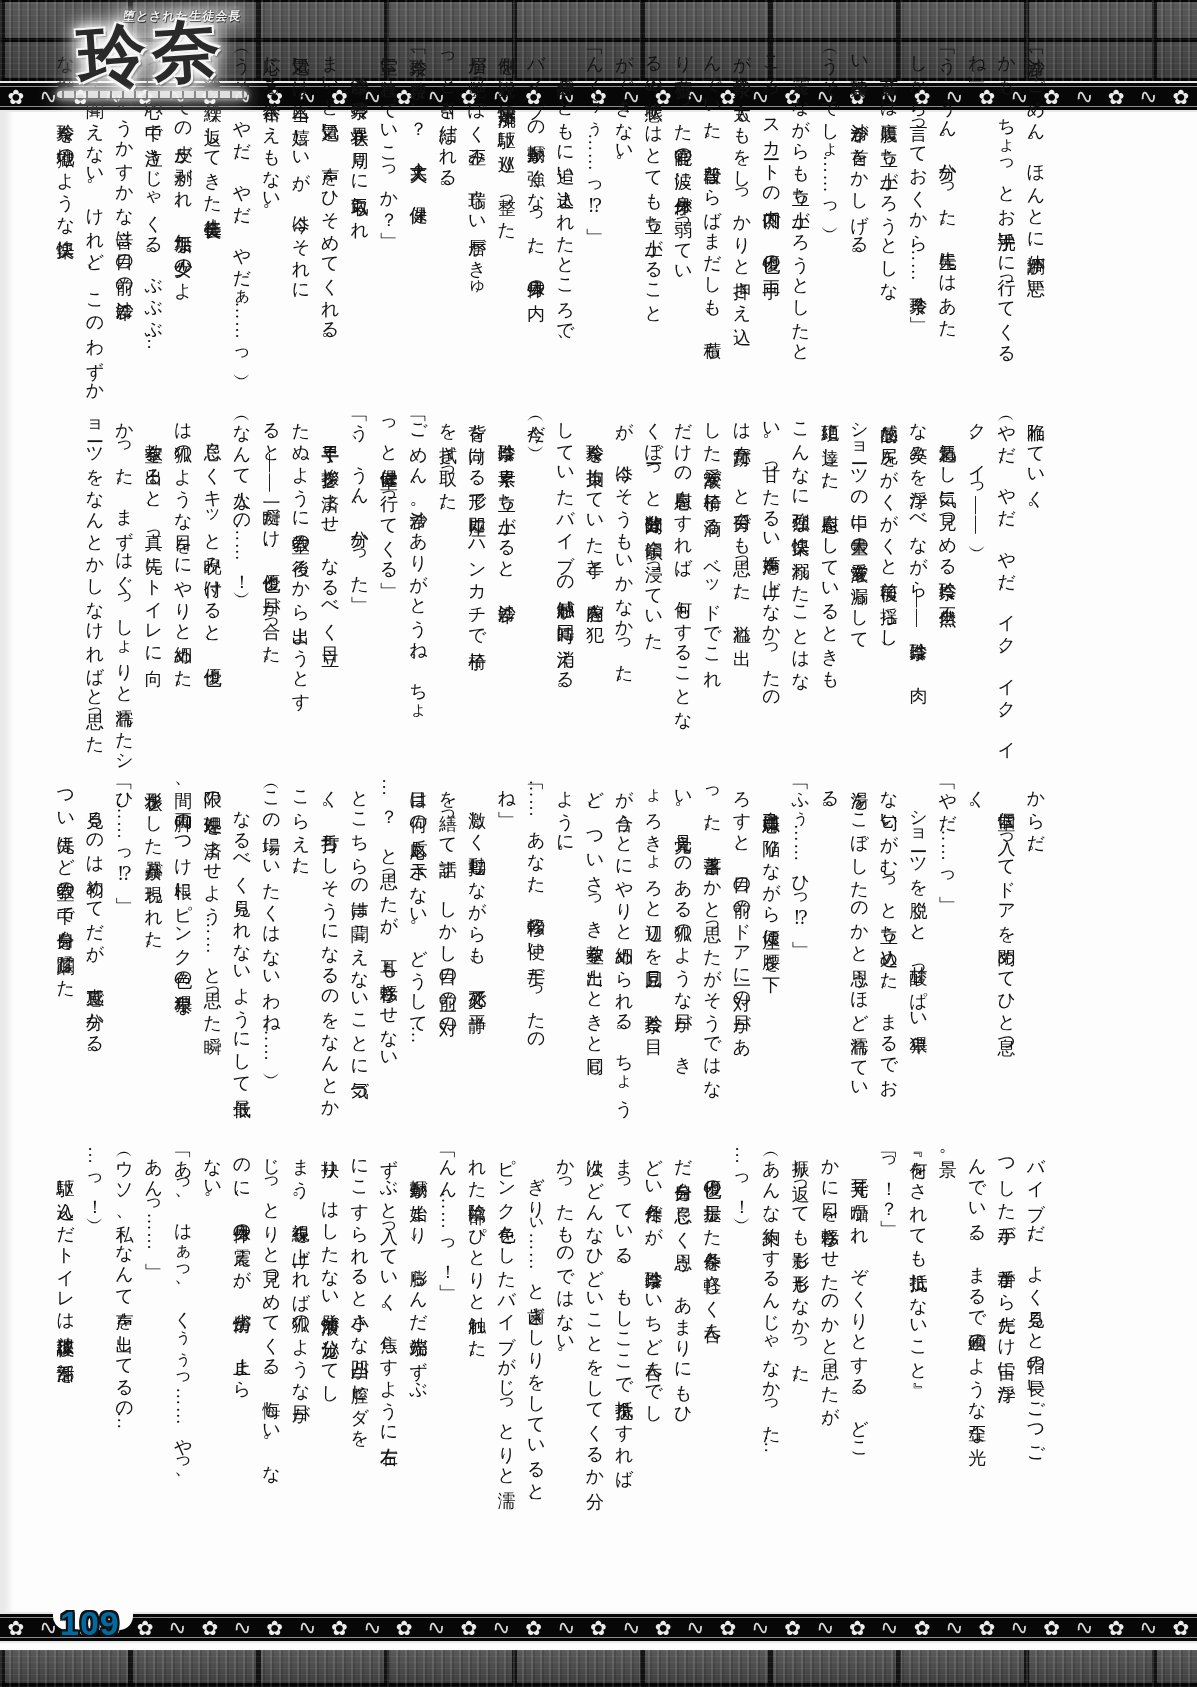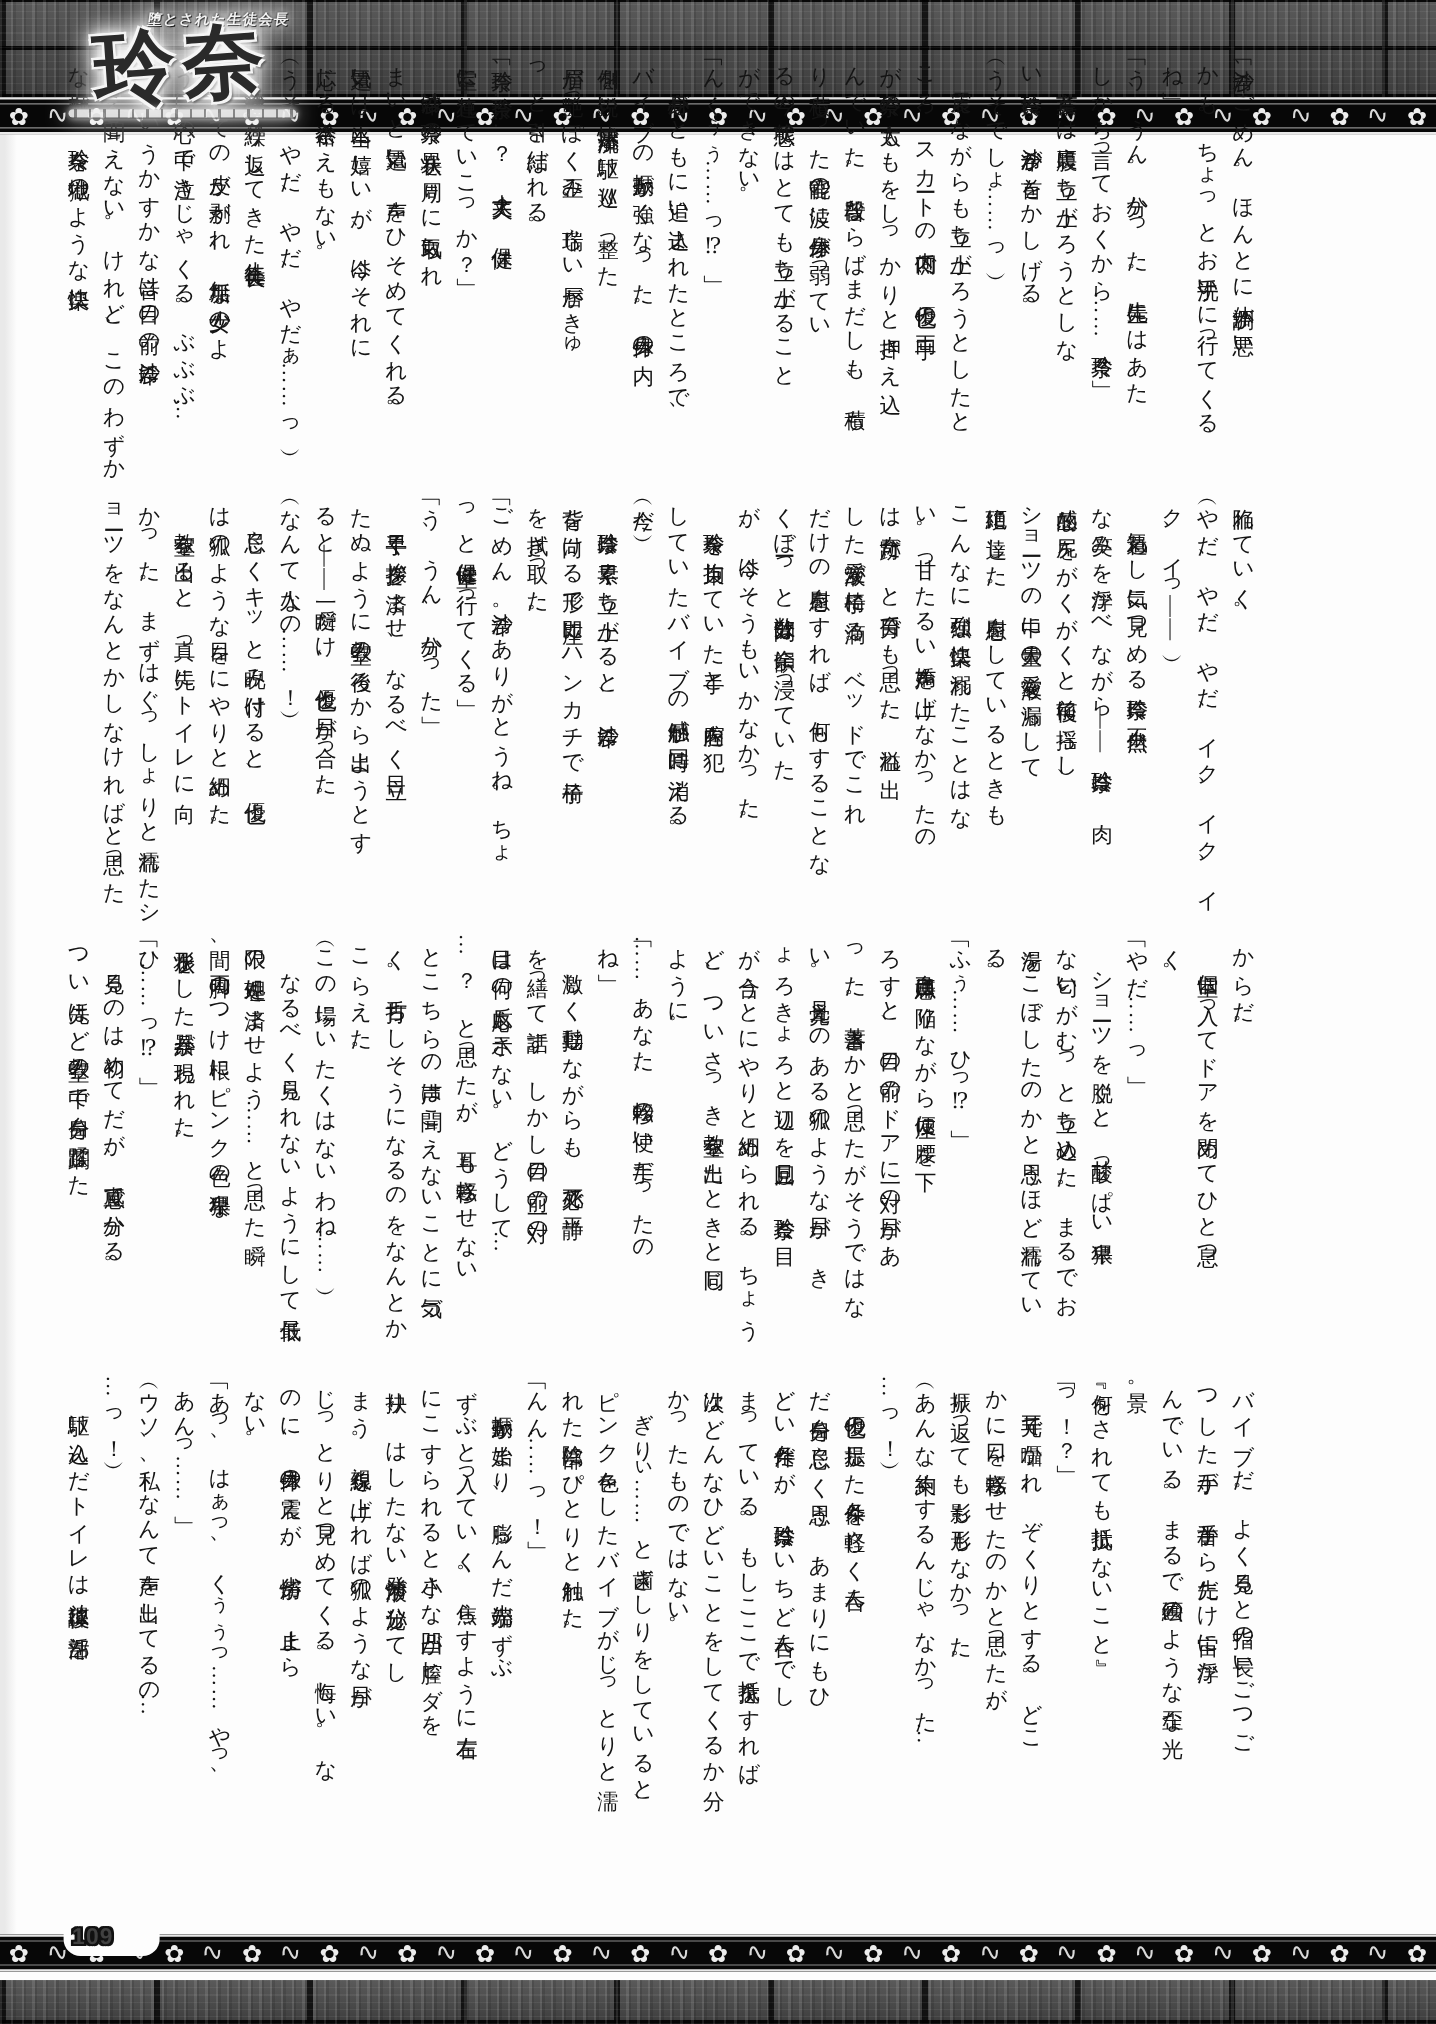--- a/index.html
+++ b/index.html
@@ -81,21 +81,21 @@
     box-shadow:0 0 6px #fff,0 1px 1px #000;
     opacity:.9;
   }
   
   .pagenum-tab{
     position:absolute;left:53px;top:1596px;width:80px;height:34px;z-index:3;
     background:#fdfdfd;border-radius:0 0 14px 14px;
   }
   .pagenum{
     position:absolute;left:60px;top:1604px;z-index:4;
-    font-size:19px;font-weight:bold;color:#404040;
+    font-size:34px;font-weight:bold;color:#0369a1;
     font-family:"Liberation Sans","DejaVu Sans",sans-serif;
     text-shadow:-2px -2px 0 #111,2px -2px 0 #111,-2px 2px 0 #111,2px 2px 0 #111,0 2px 0 #111,0 -2px 0 #111,2px 0 0 #111,-2px 0 0 #111;
     letter-spacing:1px;
   }
 </style>
 </head>
 <body>
 
 <div class="brick top"></div>
 

